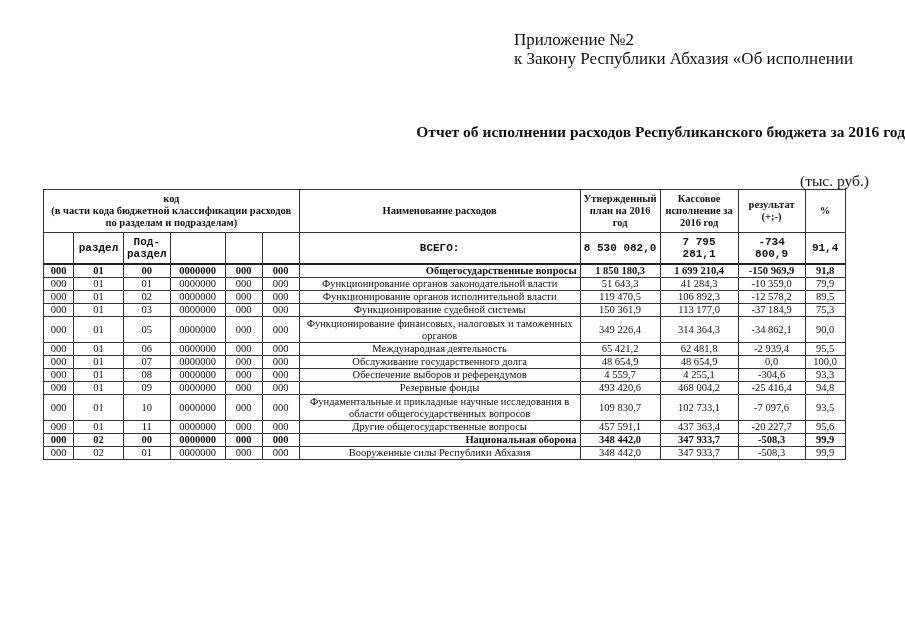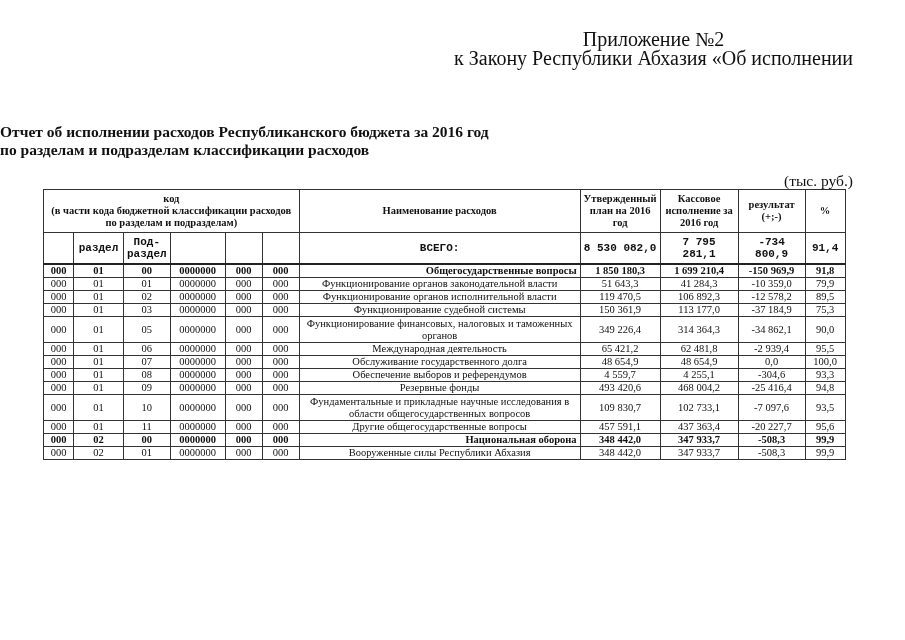--- a/index.html
+++ b/index.html
@@ -1,22 +1,22 @@
 <!DOCTYPE html>
 <html><head>
   <meta charset="utf-8">
   <style>
     html, body { margin: 0; padding: 0; background: #ffffff; }
     body { width: 905px; height: 640px; position: relative; overflow: hidden;
       font-family: "Liberation Serif", "DejaVu Serif", serif; color: #111; }
-    .appendix { position: absolute; right: 52px; top: 30px; text-align: center;
-      font-size: 20px; line-height: 19px; }
-    .title { position: absolute; left: 0; width: 905px; top: 123px; text-align: left;
+    .appendix { position: absolute; right: 52px; top: 30px; text-align: left;
+      font-size: 17px; line-height: 19px; }
+    .title { position: absolute; left: 0; width: 905px; top: 123px; text-align: right;
       font-weight: bold; font-size: 15.5px; line-height: 18px; }
-    .units { position: absolute; right: 52px; top: 172px; font-size: 15.5px; }
+    .units { position: absolute; right: 36px; top: 172px; font-size: 15.5px; }
     table.report { position: absolute; left: 43px; top: 189px; border-collapse: collapse;
       font-size: 10.5px; table-layout: fixed; }
     table.report td, table.report th { border: 1px solid #333; padding: 0 3px;
       text-align: center; vertical-align: middle; line-height: 12px; overflow: hidden; }
     table.report th { font-weight: bold; font-size: 10.5px; }
     th.big { height: 42px; }
     tr.sub th, tr.sub td { height: 30px; font-size: 11px; font-family: Liberation Mono, monospace; }
     tr.row td { height: 12px; }
     tr.row.tall td { height: 25px; }
     tr.bold td { font-weight: bold; }
@@ -27,21 +27,20 @@
 </head>
 <body>
 
 <div class="appendix">
   <div>Приложение №2</div>
   <div>к Закону Республики Абхазия «Об исполнении</div>
 </div>
 
 <div class="title">
   <div>Отчет об исполнении расходов Республиканского бюджета за 2016 год</div>
-  <div>по разделам и подразделам классификации расходов</div>
 </div>
 
 <div class="units">(тыс. руб.)</div>
 
 <table class="report">
   <colgroup>
     <col style="width:30px">
       <col style="width:50px">
       <col style="width:45px">
       <col style="width:55px">

